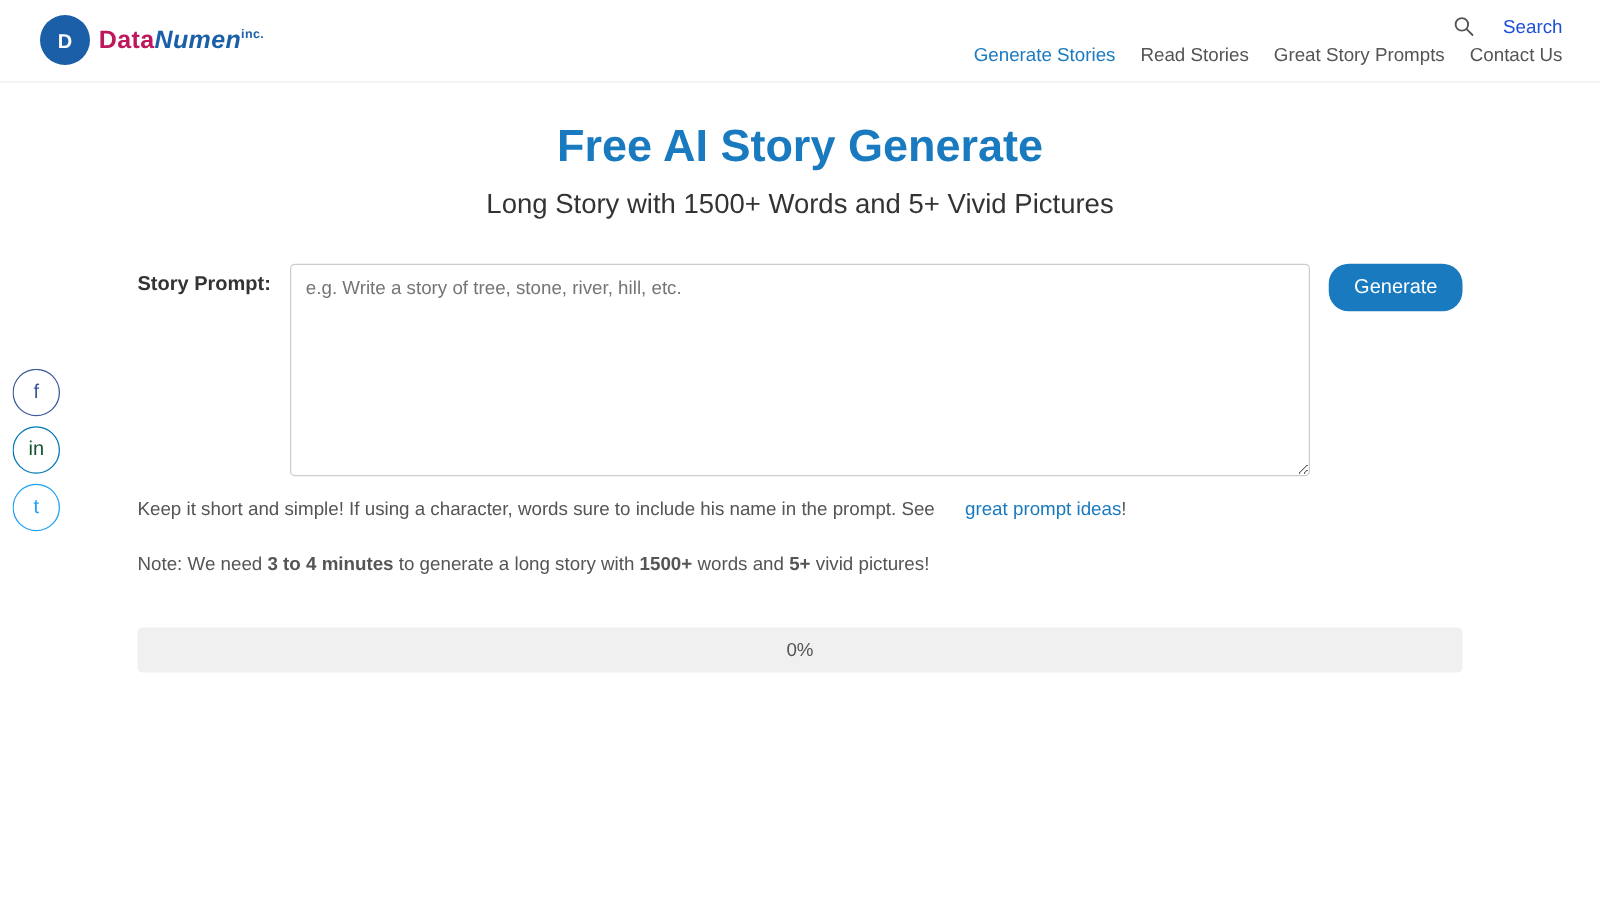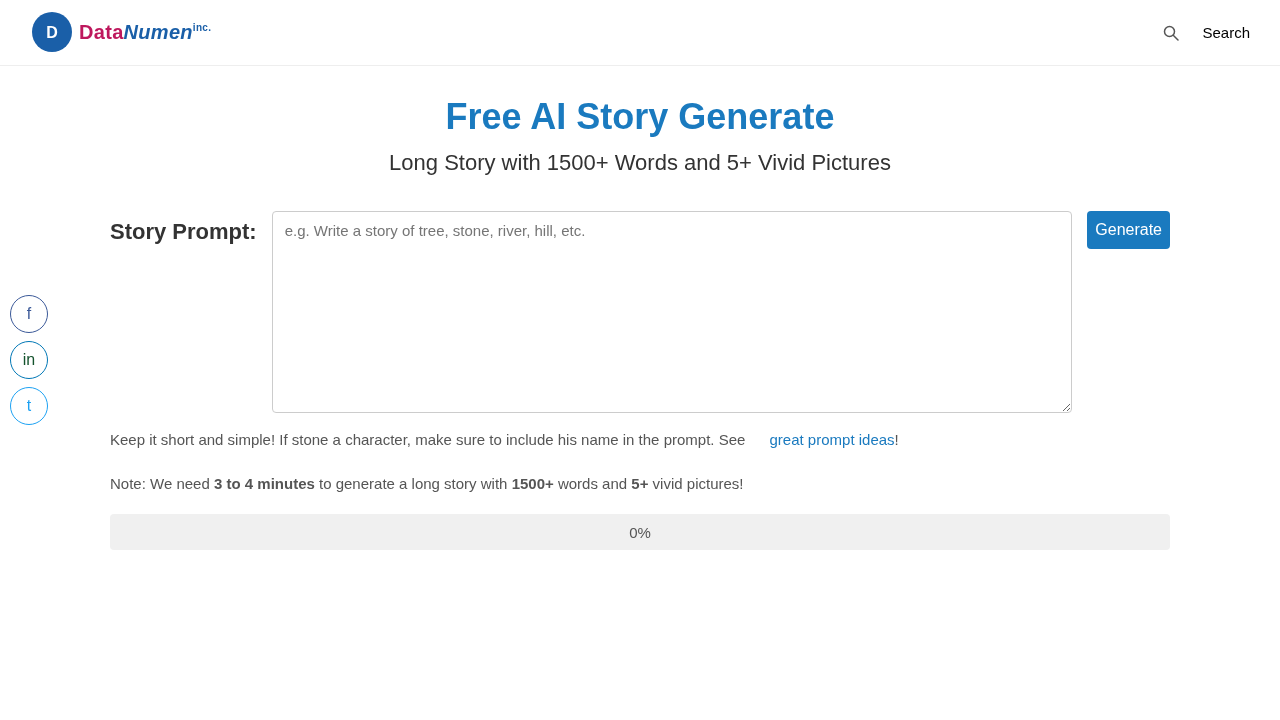--- a/index.html
+++ b/index.html
@@ -18,21 +18,21 @@
       display: flex;
       flex-direction: column;
       align-items: flex-end;
       gap: 6px;
     }
     .search-area {
       display: flex;
       align-items: center;
       gap: 23px;
       cursor: pointer;
-      color: #000000;
+      color: #1d4ed8;
       font-size: 15px;
     }
     .search-icon-svg {
       width: 16px;
       height: 16px;
     }
     .nav-links {
       display: flex;
       gap: 20px;
       align-items: center;
@@ -71,43 +71,43 @@
     }
 
     
     .form-row {
       display: flex;
       align-items: flex-start;
       gap: 15px;
       margin-bottom: 15px;
     }
     .prompt-label {
-      font-size: 22px;
+      font-size: 16px;
       font-weight: bold;
       color: #333;
       white-space: nowrap;
       padding-top: 8px;
     }
     .prompt-textarea {
       flex: 1;
-      height: 202px;
+      height: 170px;
       border: 1px solid #ccc;
       border-radius: 4px;
       padding: 10px 12px;
       font-size: 15px;
       color: #999;
       resize: vertical;
       font-family: Arial, sans-serif;
     }
     .generate-button {
       background-color: #1a7abf;
       color: #fff;
       border: none;
-      border-radius: 4px;
-      padding: 10px 8px;
+      border-radius: 16px;
+      padding: 10px 20px;
       font-size: 16px;
       cursor: pointer;
       white-space: nowrap;
       font-weight: normal;
     }
 
     
     .hint-text {
       font-size: 15px;
       color: #555;
@@ -118,21 +118,21 @@
       color: #1a7abf;
       cursor: pointer;
       text-decoration: none;
       margin-left: 20px;
     }
 
     
     .note-text {
       font-size: 15px;
       color: #555;
-      margin-bottom: 18px;
+      margin-bottom: 38px;
       line-height: 1.6;
     }
     .note-text strong { font-weight: bold; }
 
     
     .progress-bar-container {
       background: #f0f0f0;
       border-radius: 4px;
       height: 36px;
       position: relative;
@@ -225,35 +225,41 @@
   </div>
 
   <div class="header-right">
     <div class="search-area">
       <svg class="search-icon-svg" viewBox="0 0 16 16" fill="none" xmlns="http://www.w3.org/2000/svg">
         <circle cx="6.5" cy="6.5" r="5" stroke="#555" stroke-width="1.5"></circle>
         <line x1="10.5" y1="10.5" x2="15" y2="15" stroke="#555" stroke-width="1.5" stroke-linecap="round"></line>
       </svg>
       <span>Search</span>
     </div>
+    <nav class="nav-links">
+      <a class="nav-link active">Generate Stories</a>
+      <a class="nav-link">Read Stories</a>
+      <a class="nav-link">Great Story Prompts</a>
+      <a class="nav-link">Contact Us</a>
+    </nav>
   </div>
 </header>
 
 <main class="main">
   <h1 class="page-title">Free AI Story Generate</h1>
   <h2 class="page-subtitle">Long Story with 1500+ Words and 5+ Vivid Pictures</h2>
 
   <div class="form-row">
     <label class="prompt-label">Story Prompt:</label>
     <textarea class="prompt-textarea" placeholder="e.g. Write a story of tree, stone, river, hill, etc." style=""></textarea>
     <button class="generate-button">Generate</button>
   </div>
 
   <p class="hint-text">
-    <span>Keep it short and simple! If stone a character, make sure to include his name in the prompt. See</span>
+    <span>Keep it short and simple! If using a character, words sure to include his name in the prompt. See</span>
     <a class="hint-link">great prompt ideas</a><span>!</span>
   </p>
 
   <p class="note-text">
     <span>Note: We need</span>
     <strong> <span>3 to 4 minutes</span></strong>
     <span> </span><span>to generate a long story with</span><span> </span>
     <strong><span>1500+</span></strong>
     <span> </span><span>words and</span><span> </span>
     <strong><span>5+</span></strong>

